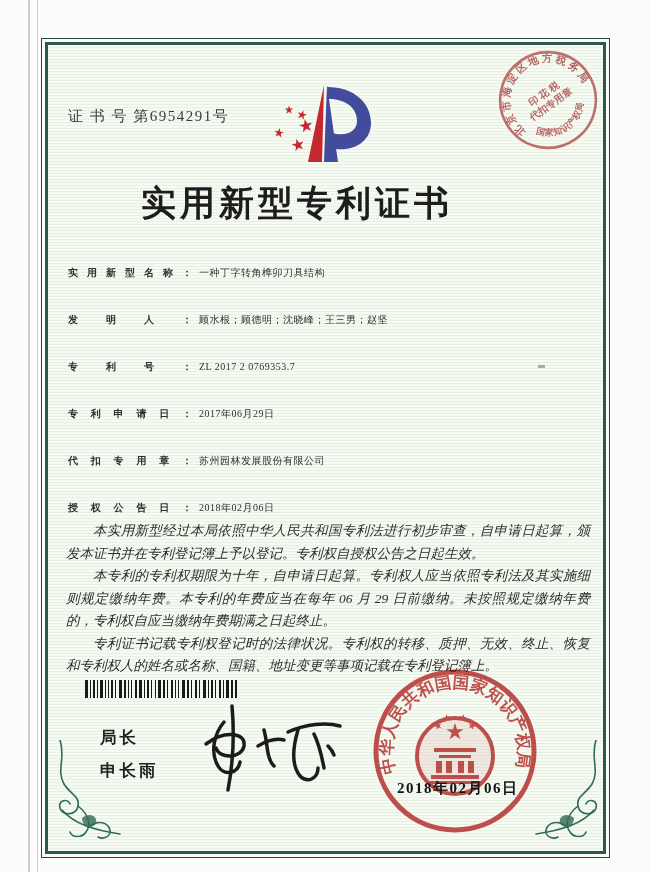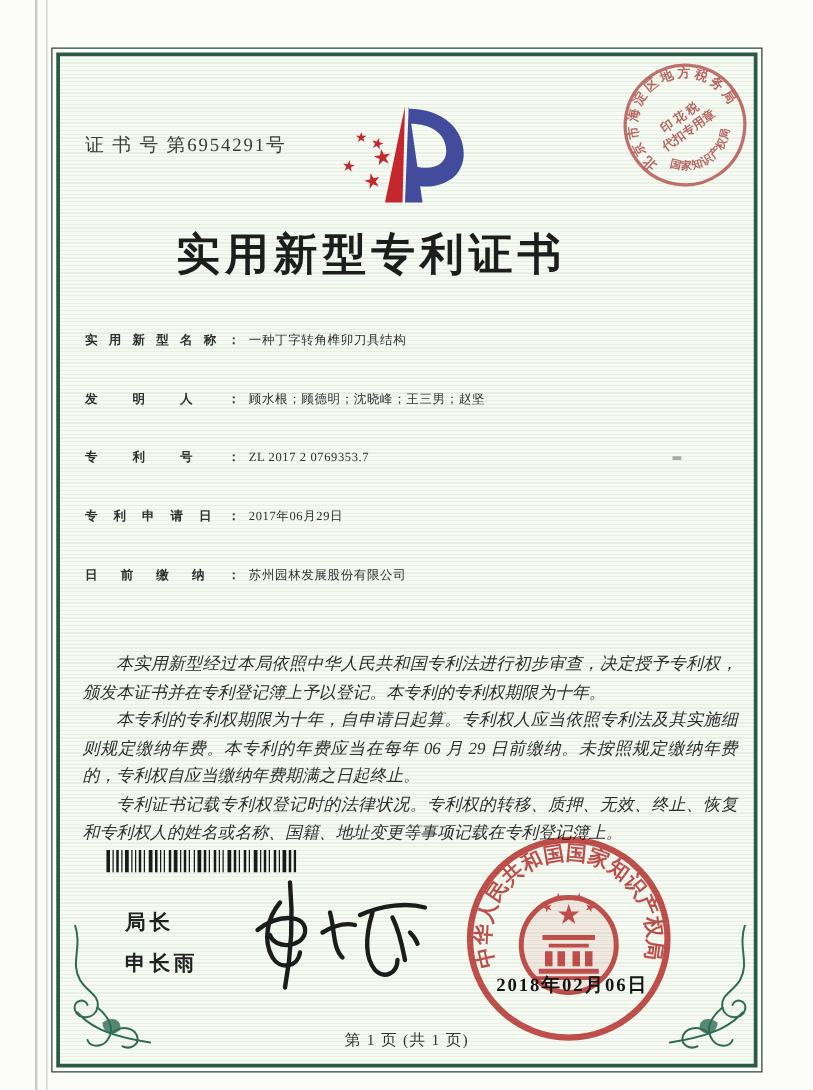--- a/index.html
+++ b/index.html
@@ -71,26 +71,29 @@
     <div class="field-row">
       <span class="flabel">发明人：</span><span class="fvalue">顾水根；顾德明；沈晓峰；王三男；赵坚</span>
     </div>
     <div class="field-row">
       <span class="flabel">专利号：</span><span class="fvalue">ZL 2017 2 0769353.7</span>
     </div>
     <div class="field-row">
       <span class="flabel">专利申请日：</span><span class="fvalue">2017年06月29日</span>
     </div>
     <div class="field-row">
-      <span class="flabel">日前缴纳：</span><span class="fvalue">苏州园林发展股份有限公司</span>
+      <span class="flabel">代扣专用章：</span><span class="fvalue">苏州园林发展股份有限公司</span>
+    </div>
+    <div class="field-row">
+      <span class="flabel">授权公告日：</span><span class="fvalue">2018年02月06日</span>
     </div>
   </div>
 
   <div class="paras">
-    <p>本实用新型经过本局依照中华人民共和国专利法进行初步审查，决定授予专利权，颁发本证书并在专利登记簿上予以登记。本专利的专利权期限为十年。</p>
+    <p>本实用新型经过本局依照中华人民共和国专利法进行初步审查，自申请日起算，颁发本证书并在专利登记簿上予以登记。专利权自授权公告之日起生效。</p>
     <p>本专利的专利权期限为十年，自申请日起算。专利权人应当依照专利法及其实施细则规定缴纳年费。本专利的年费应当在每年 06 月 29 日前缴纳。未按照规定缴纳年费的，专利权自应当缴纳年费期满之日起终止。</p>
     <p>专利证书记载专利权登记时的法律状况。专利权的转移、质押、无效、终止、恢复和专利权人的姓名或名称、国籍、地址变更等事项记载在专利登记簿上。</p>
   </div>
 
   <svg class="barcode" viewBox="0 0 152 18" preserveAspectRatio="none">
     <g fill="#1a1a1a">
       <rect x="0" width="3" height="18"></rect>
         <rect x="5" width="1" height="18"></rect>
         <rect x="8" width="2" height="18"></rect>
       <rect x="12" width="1" height="18"></rect>
@@ -212,15 +215,14 @@
       <path d="M8,0 C14,18 4,30 12,44 C18,54 28,56 26,66 C24,76 10,76 8,68 C6,60 16,58 18,64"></path>
       <path d="M10,70 C22,84 42,90 68,94"></path>
       <path d="M26,66 C36,74 40,84 34,92 C30,98 20,98 18,92"></path>
       <path d="M38,86 C46,80 56,82 58,90 C59,96 52,100 46,97"></path>
     </g>
     <path d="M30,78 C38,72 46,76 44,84 C38,90 30,86 30,78 Z" fill="#2f6b55" opacity=".8"></path>
   </svg>
 
   <div class="speck"></div>
 
-  <div class="footer">第 1 页 (共 1 页)</div>
 
 </div>
 
 </body></html>

